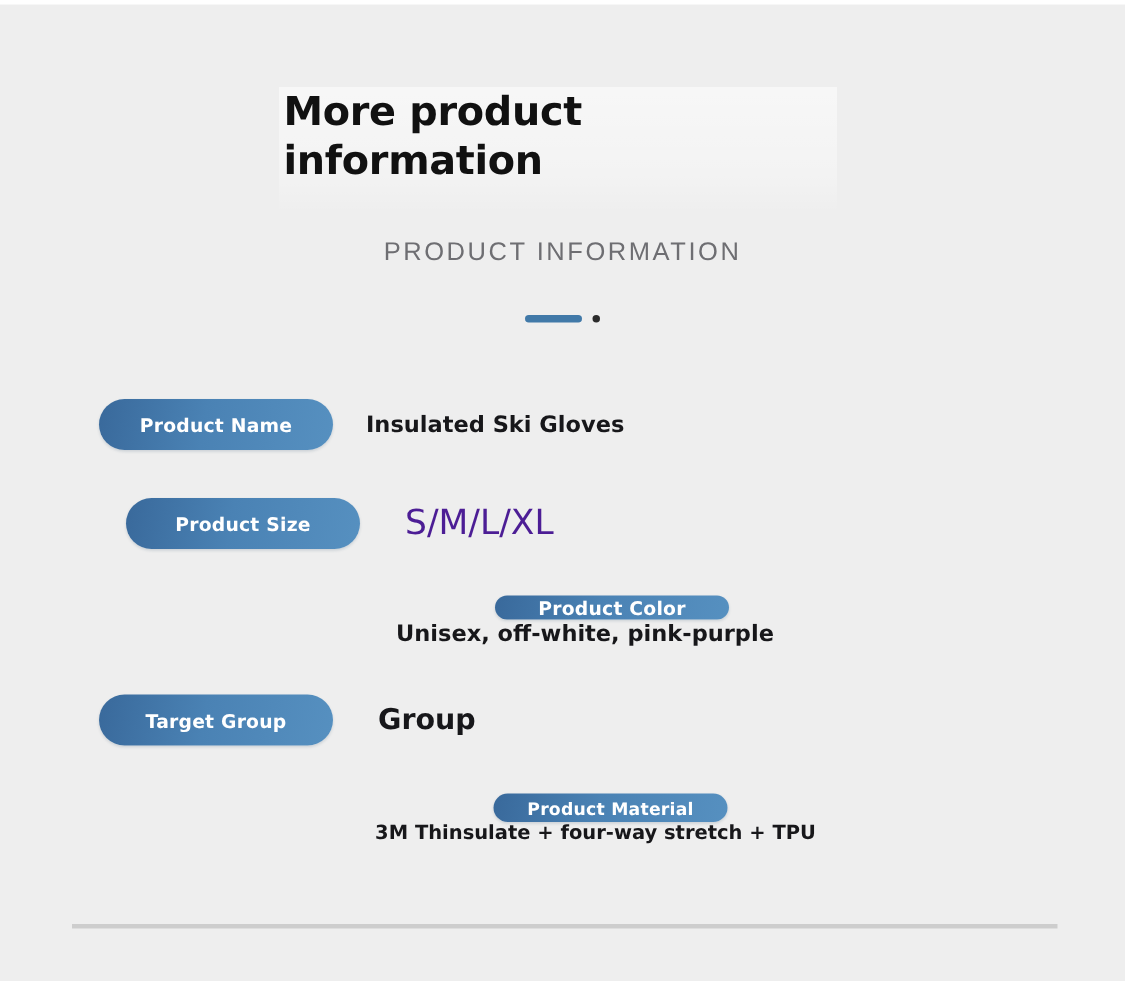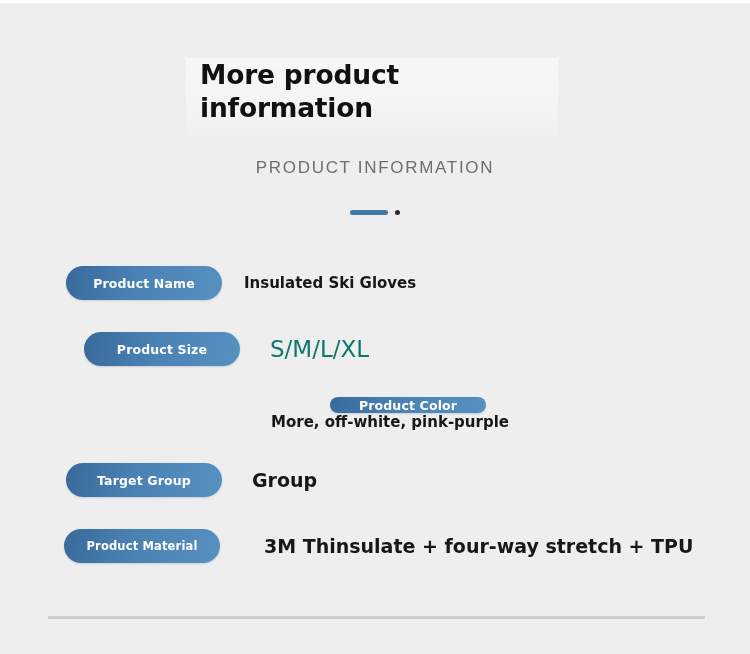--- a/index.html
+++ b/index.html
@@ -50,21 +50,21 @@
     width: 372px;
     height: 84px;
     background: linear-gradient(180deg,
                 rgba(255,255,255,0.55) 0%,
                 rgba(255,255,255,0.30) 70%,
                 rgba(255,255,255,0.00) 100%);
     pointer-events: none;
   }
   .page-title {
     position: absolute;
-    left: 14px;
+    left: 3px;
     top: 0;
     width: 372px;
     margin: 0;
     font-family: "DejaVu Sans", sans-serif;
     font-size: 26.5px;
     font-weight: 700;
     line-height: 33px;
     letter-spacing: -0.2px;
     color: #111111;
     white-space: pre-line;
@@ -145,33 +145,33 @@
     white-space: nowrap;
   }
 
   
   .row-0 { top: 266px; }
   .row-0 .spec-badge { margin-left: 66px; }
   .row-0 .spec-value { margin-left: 22px; font-size: 15px;   font-weight: 700; }
 
   .row-1 { top: 332px; margin-left: 18px; }
   .row-1 .spec-badge { margin-left: 66px; }
-  .row-1 .spec-value { margin-left: 30px; font-size: 23px;   font-weight: 400; color: #0f766e; }
+  .row-1 .spec-value { margin-left: 30px; font-size: 23px;   font-weight: 400; color: #4c1d95; }
 
   .row-2 { top: 397px; flex-direction: column; }
   .row-2 .spec-badge { margin-left: 66px; }
   .row-2 .spec-value { margin-left: 30px; font-size: 15px;   font-weight: 700; }
 
   .row-3 { top: 463px; }
   .row-3 .spec-badge { margin-left: 66px; }
   .row-3 .spec-value { margin-left: 30px; font-size: 19px;   font-weight: 700; }
 
-  .row-4 { top: 529px; }
+  .row-4 { top: 529px; flex-direction: column; }
   .row-4 .spec-badge { margin-left: 64px; font-size: 11.5px; }
-  .row-4 .spec-value { margin-left: 44px; font-size: 19px; font-weight: 700; }
+  .row-4 .spec-value { margin-left: 44px; font-size: 13px; font-weight: 700; }
 
   
   .bottom-divider {
     position: absolute;
     left: 48px;
     top: 616px;
     width: 657px;
     height: 3px;
     background: #cdcdcd;
   }
@@ -203,21 +203,21 @@
       <div class="spec-value">Insulated Ski Gloves</div>
     </div>
 
     <div class="spec-row row-1">
       <div class="spec-badge">Product Size</div>
       <div class="spec-value">S/M/L/XL</div>
     </div>
 
     <div class="spec-row row-2">
       <div class="spec-badge">Product Color</div>
-      <div class="spec-value">More, off-white, pink-purple</div>
+      <div class="spec-value">Unisex, off-white, pink-purple</div>
     </div>
 
     <div class="spec-row row-3">
       <div class="spec-badge">Target Group</div>
       <div class="spec-value">Group</div>
     </div>
 
     <div class="spec-row row-4">
       <div class="spec-badge">Product Material</div>
       <div class="spec-value">3M Thinsulate + four-way stretch + TPU</div>

